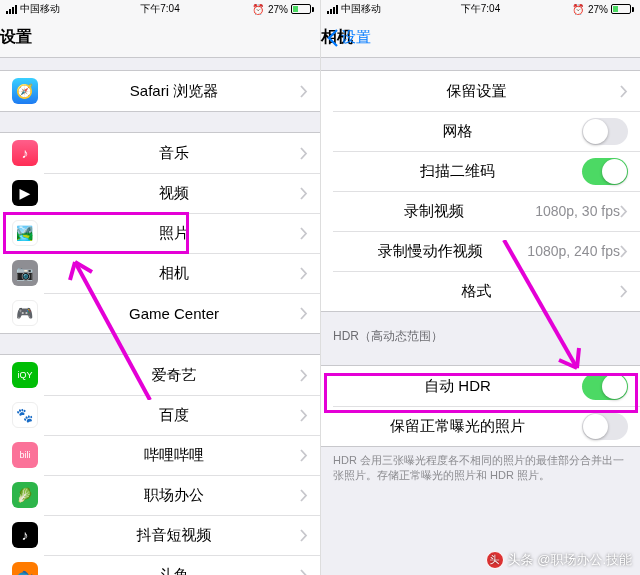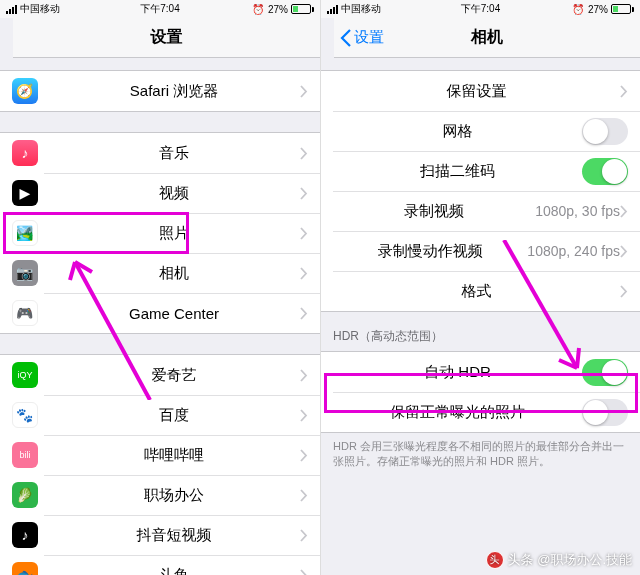--- a/index.html
+++ b/index.html
@@ -32,24 +32,24 @@
   .sigbars span:nth-child(1){height:3px}.sigbars span:nth-child(2){height:5px}
   .sigbars span:nth-child(3){height:7px}.sigbars span:nth-child(4){height:9px}
   .alarm { font-size: 10px; }
   .battery { display: inline-flex; align-items: center; gap: 1px; }
   .batt-body { width: 20px; height: 10px; border: 1px solid #000; border-radius: 2px; position: relative; }
   .batt-fill { position: absolute; left: 1px; top: 1px; bottom: 1px; width: 27%; background: #4cd964; }
   .batt-cap { width: 2px; height: 5px; background: #000; border-radius: 0 1px 1px 0; }
 
   .nav {
     height: 40px; background: #f7f7f8;
-    display: flex; align-items: center; justify-content: center;
+    display: flex; align-items: center; justify-content: flex-start;
     border-bottom: 1px solid #c8c8cc;
     position: relative;
-    font-size: 16px; font-weight: 600; margin-left: 13px;
+    font-size: 16px; font-weight: 600;
   }
   .nav .back {
     position: absolute; left: 6px; top: 0; bottom: 0;
     display: flex; align-items: center; gap: 2px;
     color: #007aff; font-weight: 400; font-size: 15px;
   }
   .nav .back svg { width: 12px; height: 18px; }
 
   .group { background: #fff; border-top: 1px solid #c8c8cc; border-bottom: 1px solid #c8c8cc; margin-top: 20px; }
   .group.first { margin-top: 12px; }
@@ -69,21 +69,21 @@
   .label { flex: 1; font-size: 15px; color: #000; text-align: center; }
   .value { font-size: 14px; color: #8e8e93; }
   .chev { color: #c7c7cc; }
   .chev svg { width: 8px; height: 13px; display: block; }
 
   .toggle { width: 46px; height: 27px; border-radius: 14px; background: #e5e5ea; position: relative; }
   .toggle .knob { position: absolute; width: 25px; height: 25px; background: #fff; border-radius: 50%; top: 1px; left: 1px; box-shadow: 0 1px 3px rgba(0,0,0,.3); }
   .toggle.on { background: #4cd964; }
   .toggle.on .knob { left: 20px; }
 
-  .header-label { font-size: 12px; color: #6d6d72; padding: 16px 12px 6px; }
+  .header-label { font-size: 12px; color: #6d6d72; padding: 16px 12px 20px; }
   .footer-label { font-size: 11px; color: #8a8a8e; padding: 6px 12px 0; line-height: 1.4; }
 
   .highlight-box { position: absolute; border: 3px solid #e400d6; pointer-events: none; }
   .arrow-svg { position: absolute; pointer-events: none; }
 
   .watermark {
     position: absolute; right: 8px; bottom: 6px;
     color: #fff; font-size: 13px; font-weight: 500;
     display: flex; align-items: center; gap: 4px;
     text-shadow: 0 0 3px rgba(0,0,0,.6);

